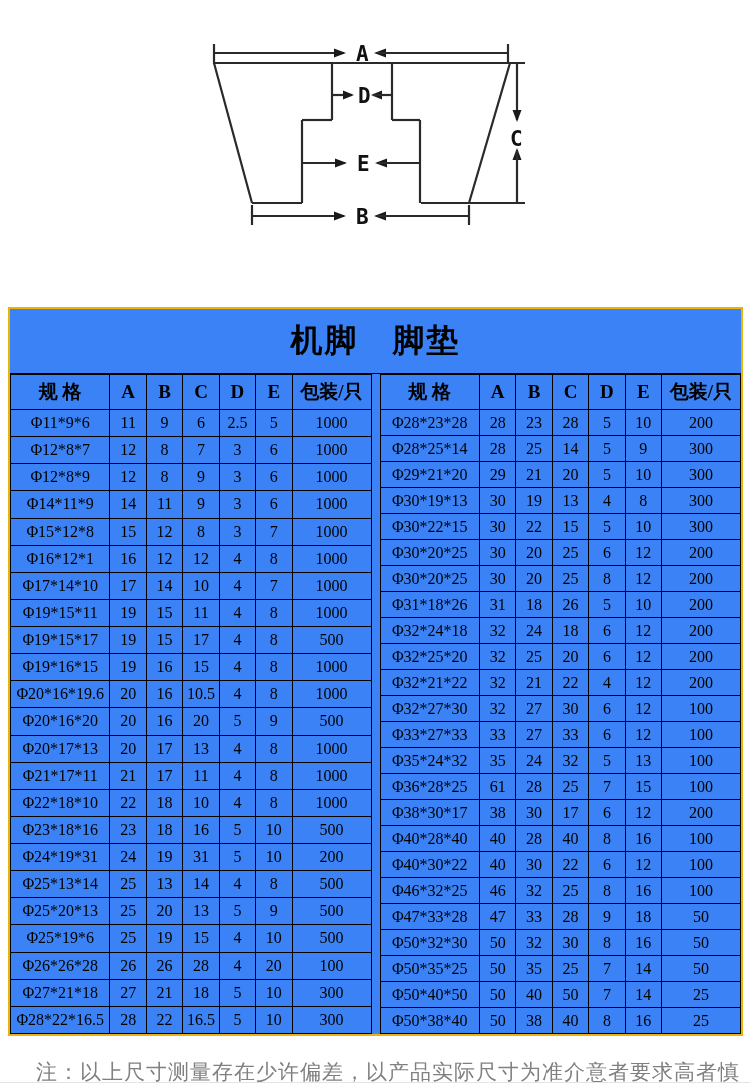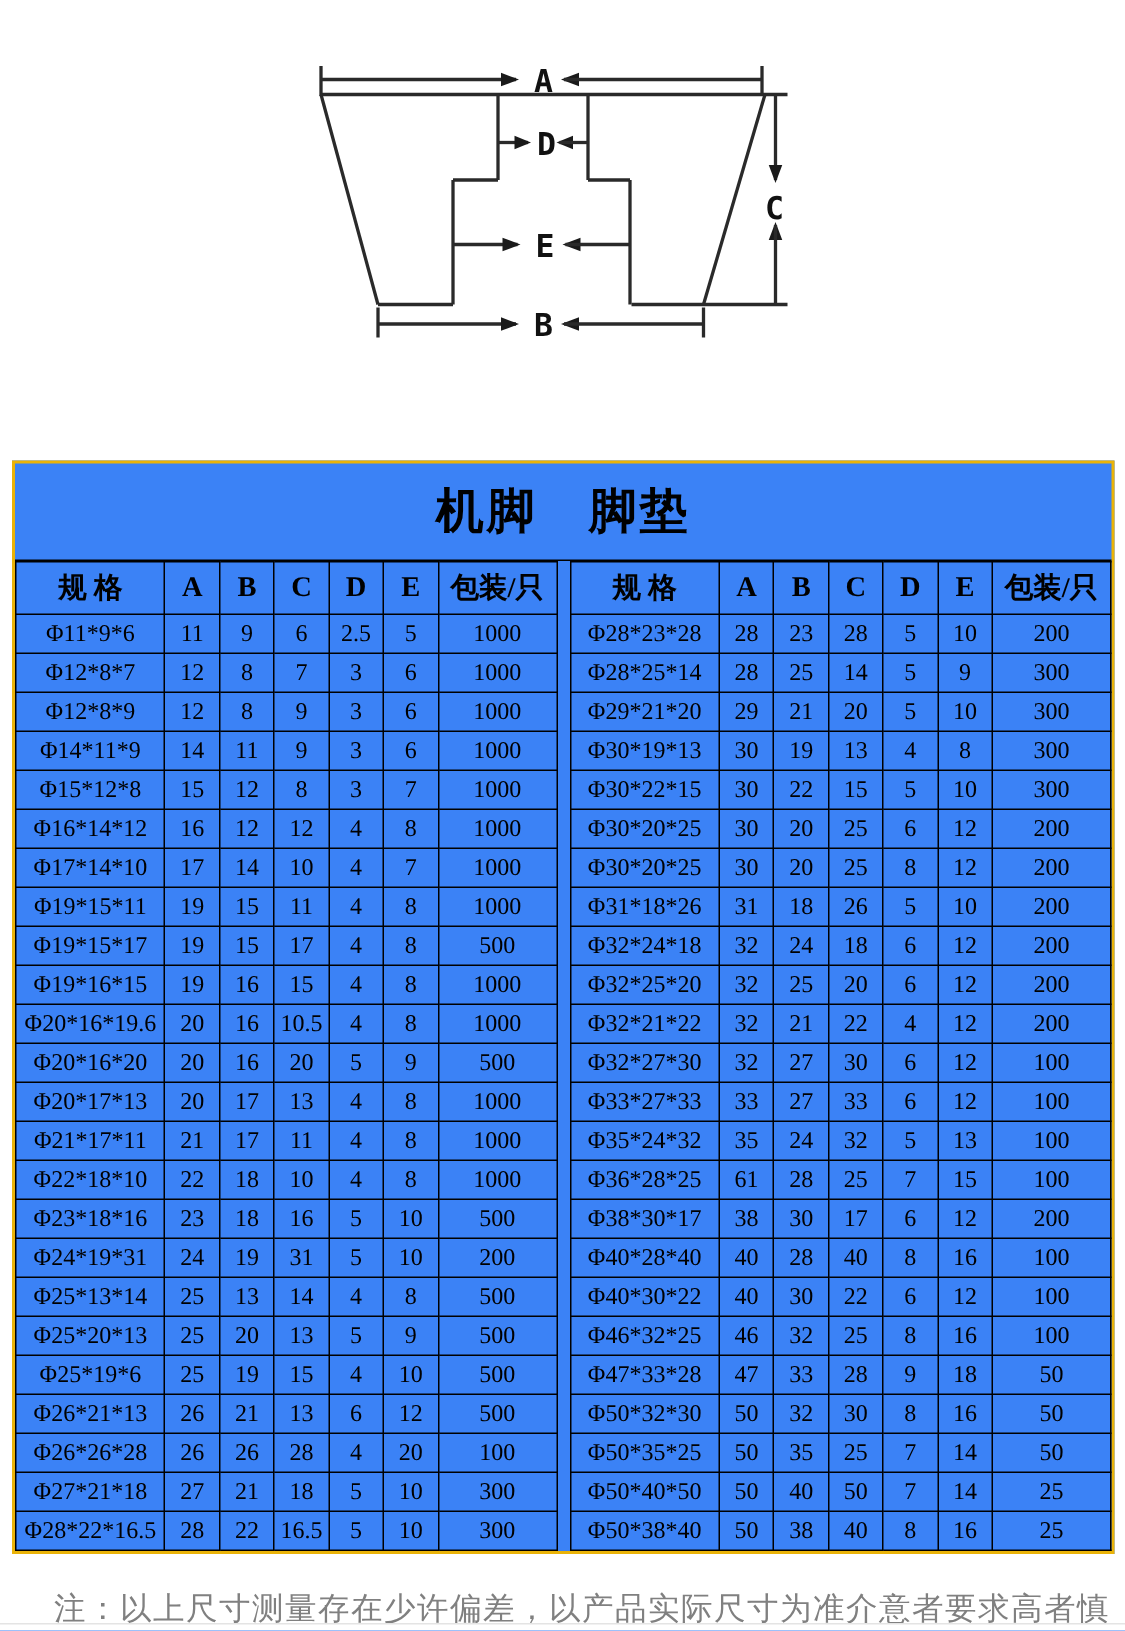--- a/index.html
+++ b/index.html
@@ -168,21 +168,21 @@
           <tr>
             <td>Φ15*12*8</td>
             <td>15</td>
             <td>12</td>
             <td>8</td>
             <td>3</td>
             <td>7</td>
             <td>1000</td>
           </tr>
           <tr>
-            <td>Φ16*14*12</td>
+            <td>Φ16*12*1</td>
             <td>16</td>
             <td>12</td>
             <td>12</td>
             <td>4</td>
             <td>8</td>
             <td>1000</td>
           </tr>
           <tr>
             <td>Φ17*14*10</td>
             <td>17</td>
@@ -300,29 +300,20 @@
             <td>9</td>
             <td>500</td>
           </tr>
           <tr>
             <td>Φ25*19*6</td>
             <td>25</td>
             <td>19</td>
             <td>15</td>
             <td>4</td>
             <td>10</td>
-            <td>500</td>
-          </tr>
-          <tr>
-            <td>Φ26*21*13</td>
-            <td>26</td>
-            <td>21</td>
-            <td>13</td>
-            <td>6</td>
-            <td>12</td>
             <td>500</td>
           </tr>
           <tr>
             <td>Φ26*26*28</td>
             <td>26</td>
             <td>26</td>
             <td>28</td>
             <td>4</td>
             <td>20</td>
             <td>100</td>

